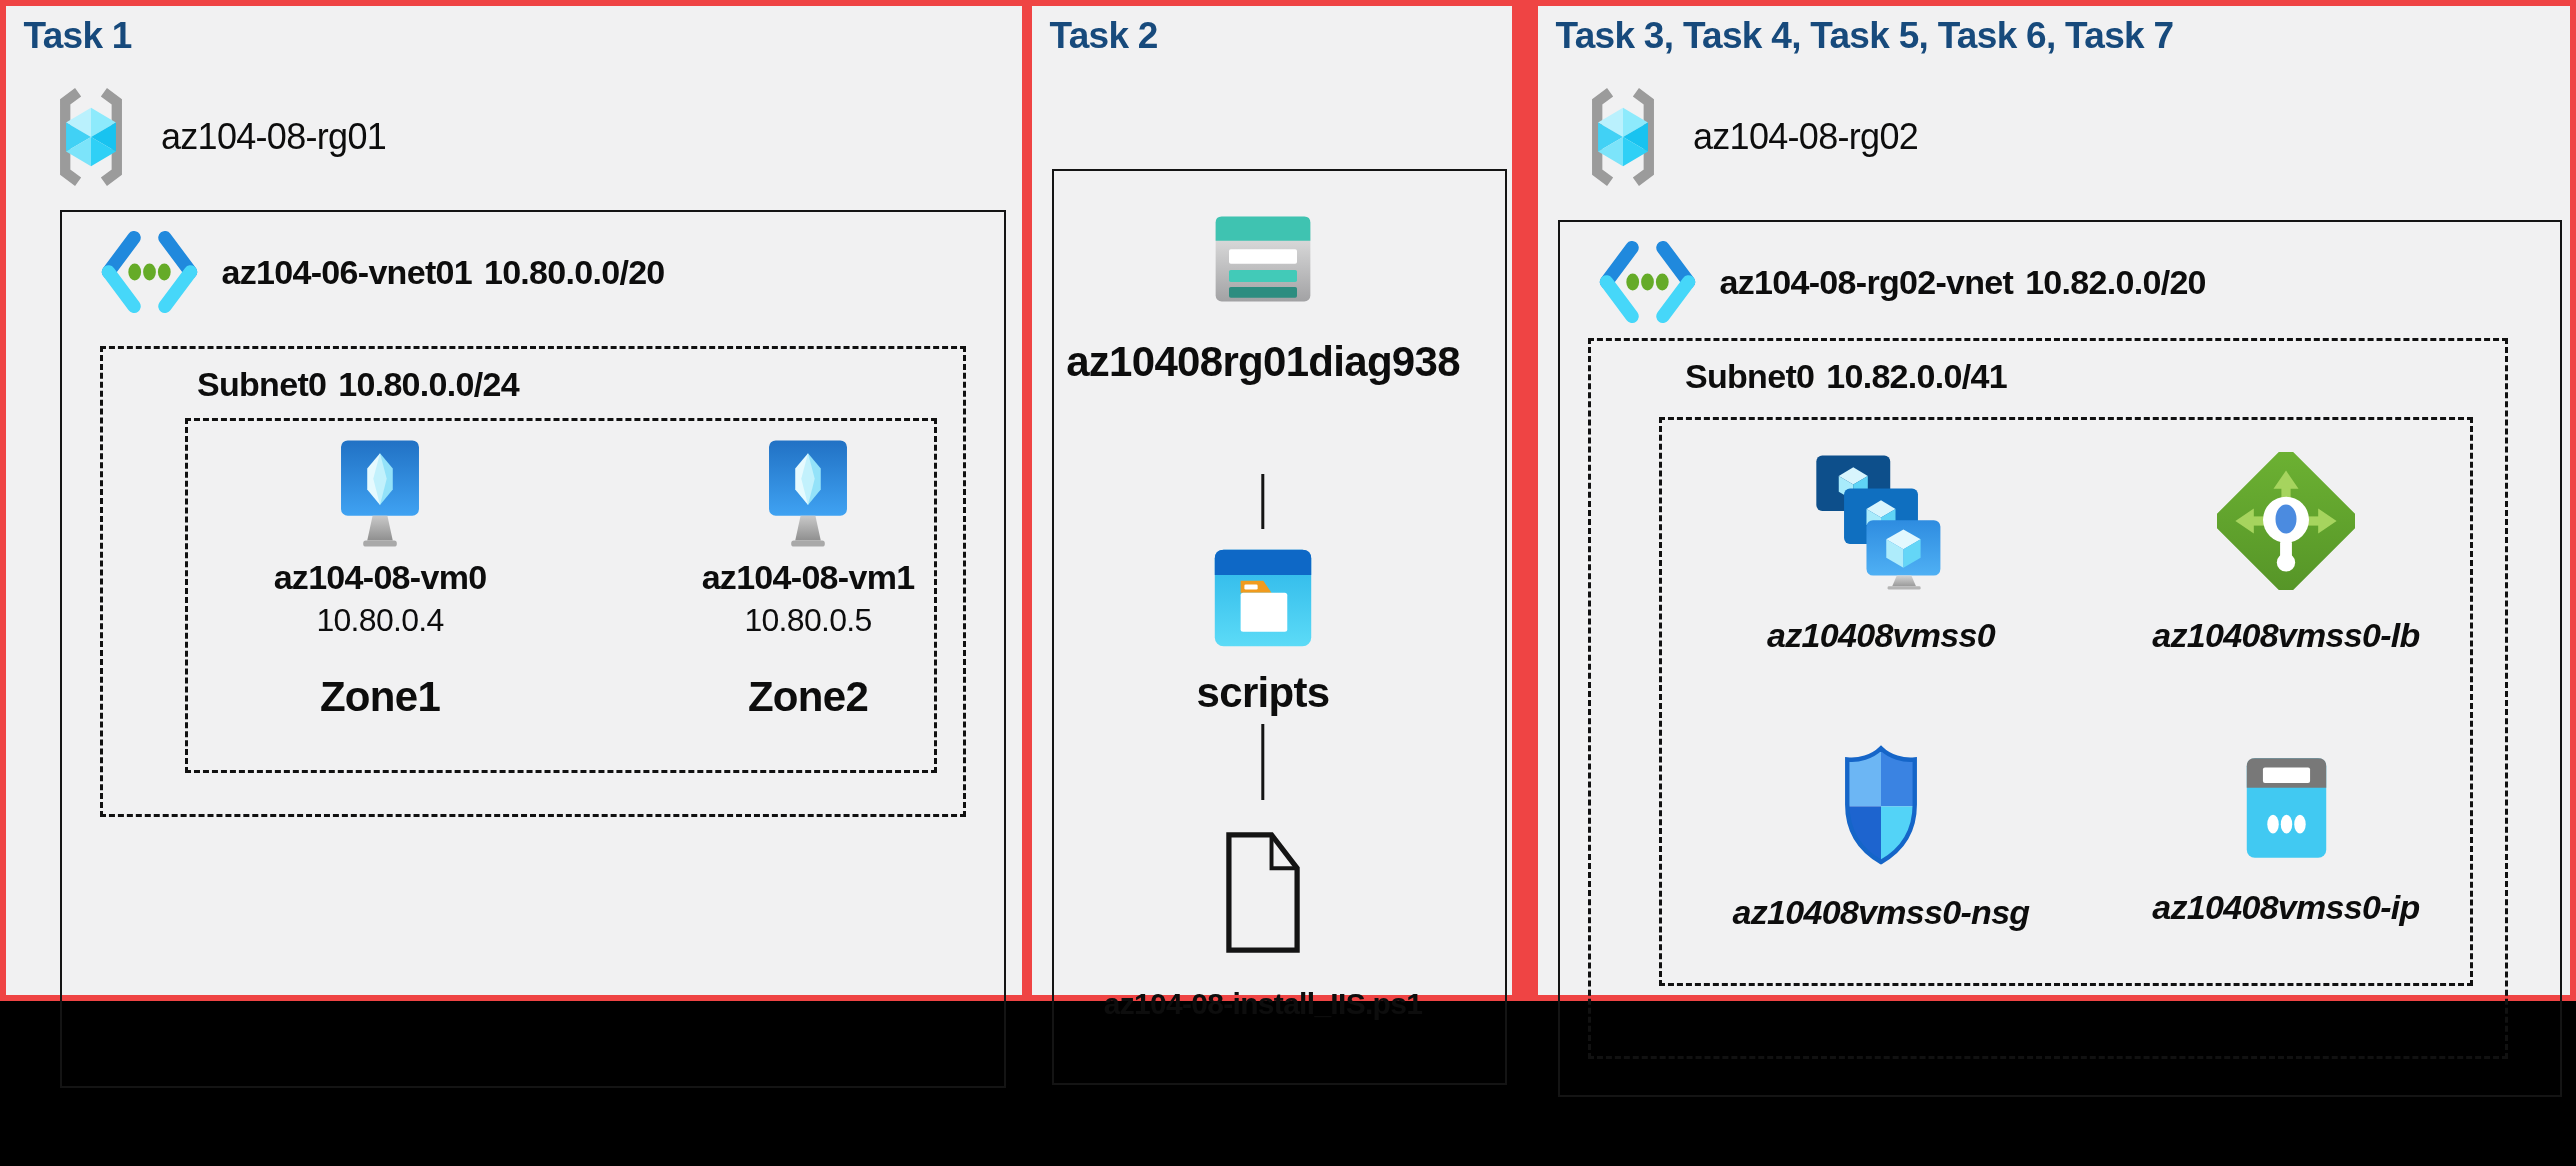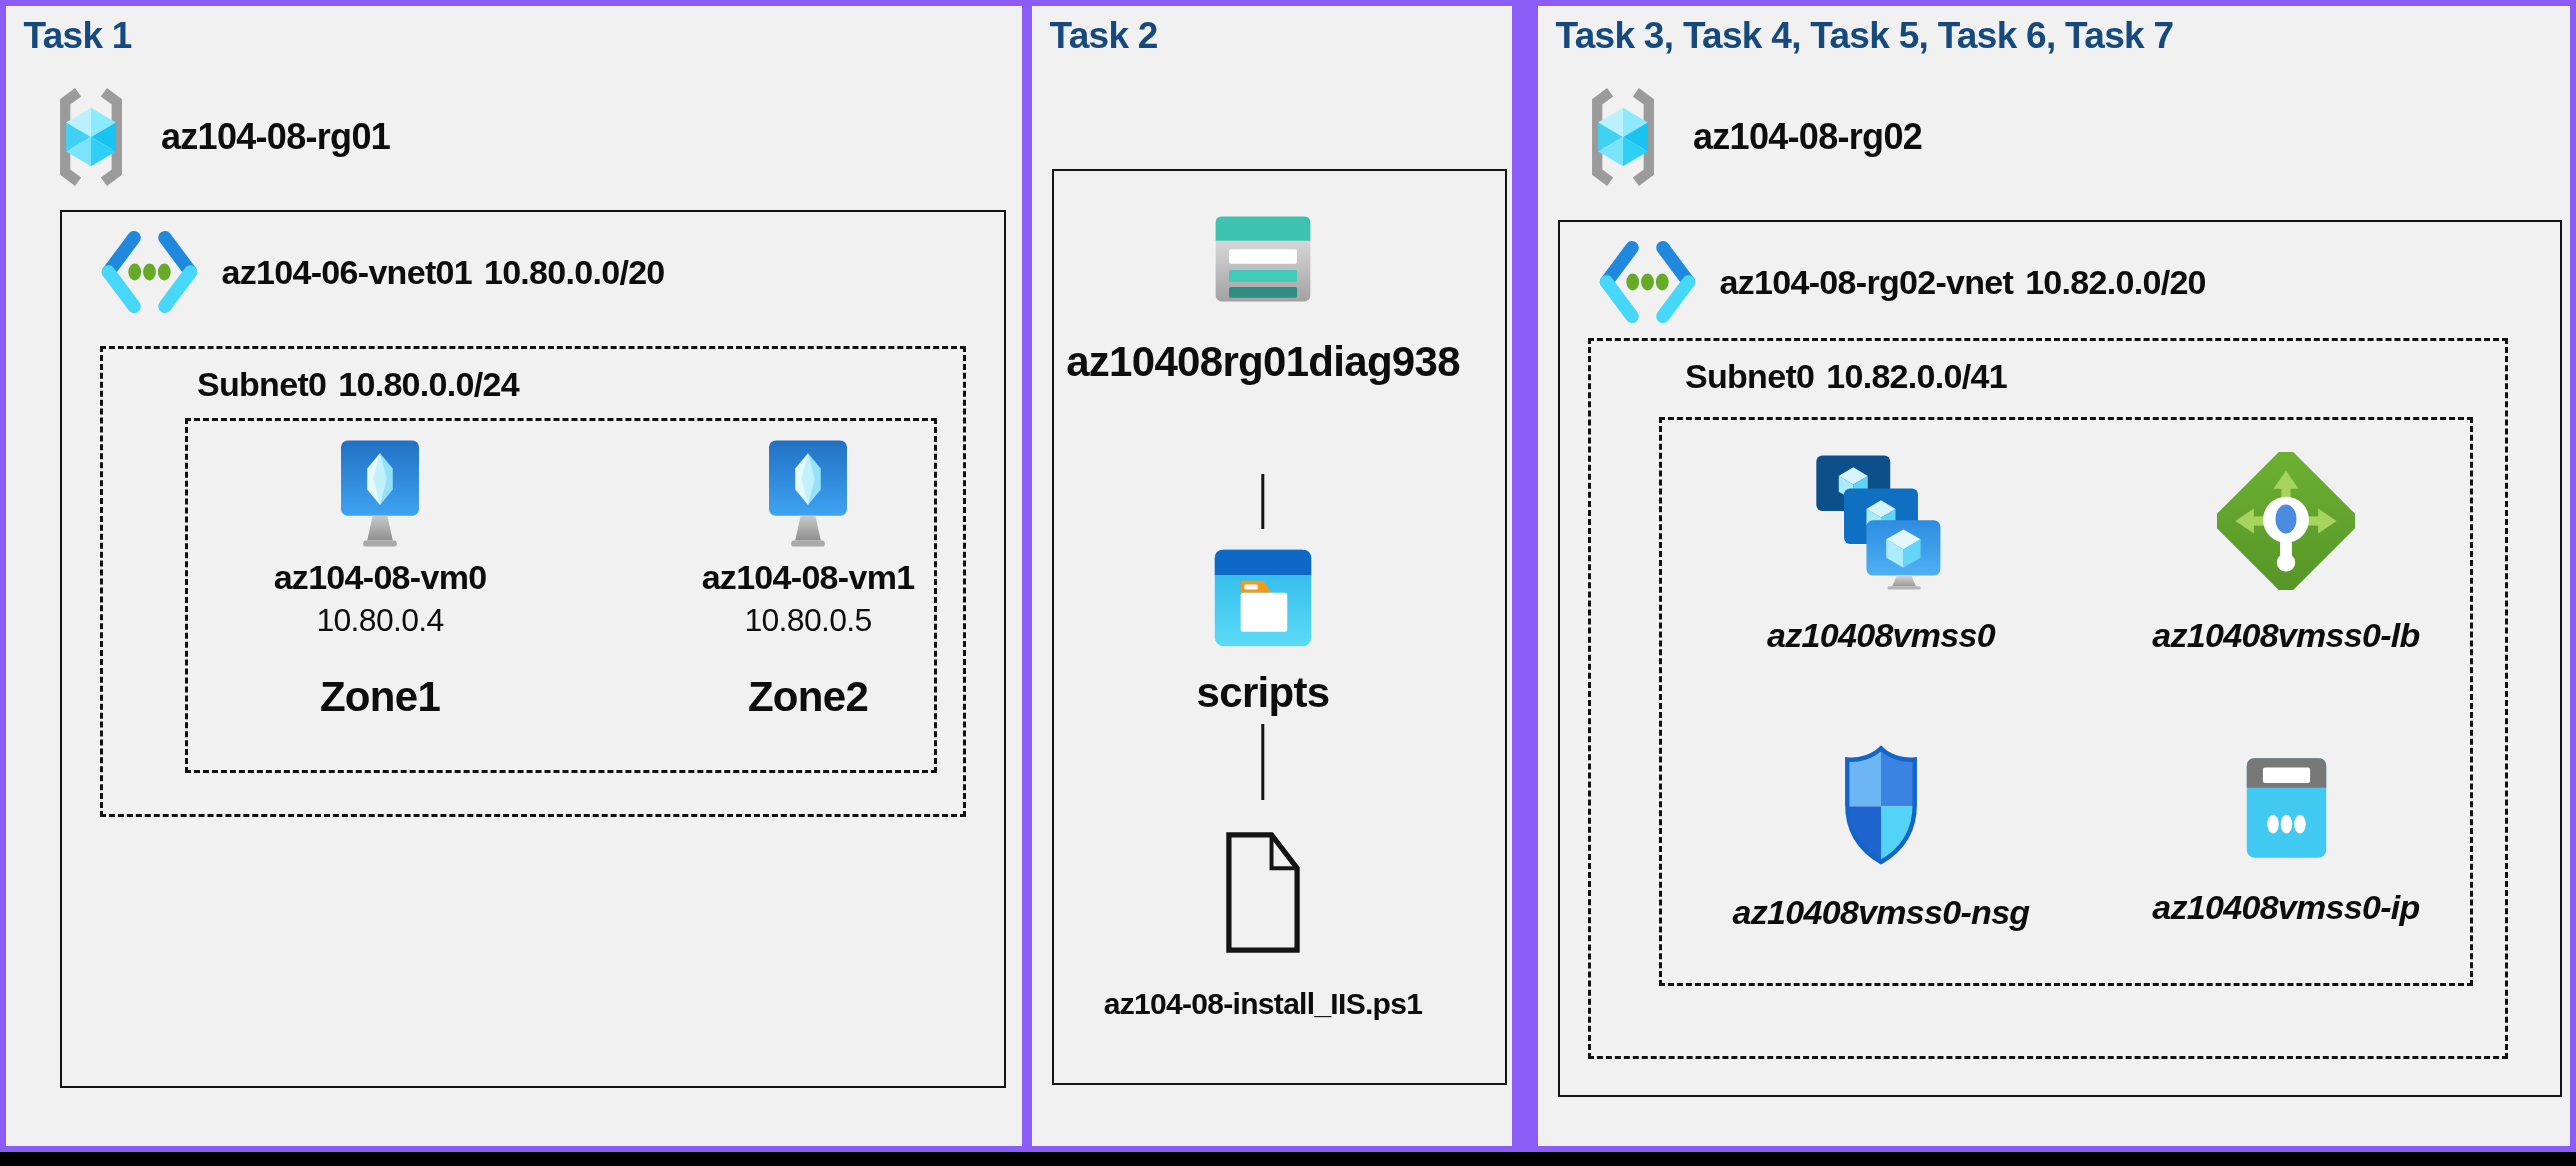--- a/index.html
+++ b/index.html
@@ -1,27 +1,27 @@
 <!DOCTYPE html>
 <html style="font-size:10.8px"><head>
 <meta charset="utf-8">
 <style>
   html,body{margin:0;padding:0;background:#000;}
   body{width:2576px;height:1166px;overflow:hidden;
        font-family:"Liberation Sans",sans-serif;color:#0d0d0d;}
-  .canvas{position:relative;width:2576px;height:1152px;background:#8b5cf6;}
+  .canvas{position:relative;width:2576px;height:1001px;background:#ef4444;}
   .panel{position:absolute;top:6px;bottom:6px;background:#f1f1f2;}
   #p1{left:6px;width:1016px;}
   #p2{left:1032px;width:480px;}
   #p3{left:1538px;width:1032px;}
   .hdr{position:absolute;left:17.5px;top:9.4px;font-size:37px;font-weight:700;
        color:#174a7c;letter-spacing:-0.7px;white-space:nowrap;}
   .rg-row{position:absolute;left:42px;top:80px;display:flex;align-items:center;gap:27px;}
   .rg-row svg{width:86px;height:102px;flex:0 0 auto;}
-  .rg-label{font-size:36px;font-weight:700;letter-spacing:-0.7px;white-space:nowrap;}
+  .rg-label{font-size:36px;font-weight:400;letter-spacing:-0.7px;white-space:nowrap;}
   .solid-box{position:absolute;border:2px solid #141414;}
   #p1 .solid-box{left:54px;top:204px;width:942px;height:874px;}
   #p2 .solid-box{left:20px;top:163px;width:451px;height:912px;}
   #p3 .solid-box{left:20px;top:214px;width:1000px;height:873px;}
   .vnet-row{position:absolute;left:37px;top:19px;display:flex;align-items:center;gap:21.6px;}
   .vnet-row svg{width:101px;height:82px;flex:0 0 auto;}
   .row-label{font-size:34px;letter-spacing:-0.7px;white-space:nowrap;}
   .b{font-weight:700;}
   .cidr{font-weight:700;margin-left:12px;}
   .dashed{position:absolute;border:3.4px dashed #111;}

